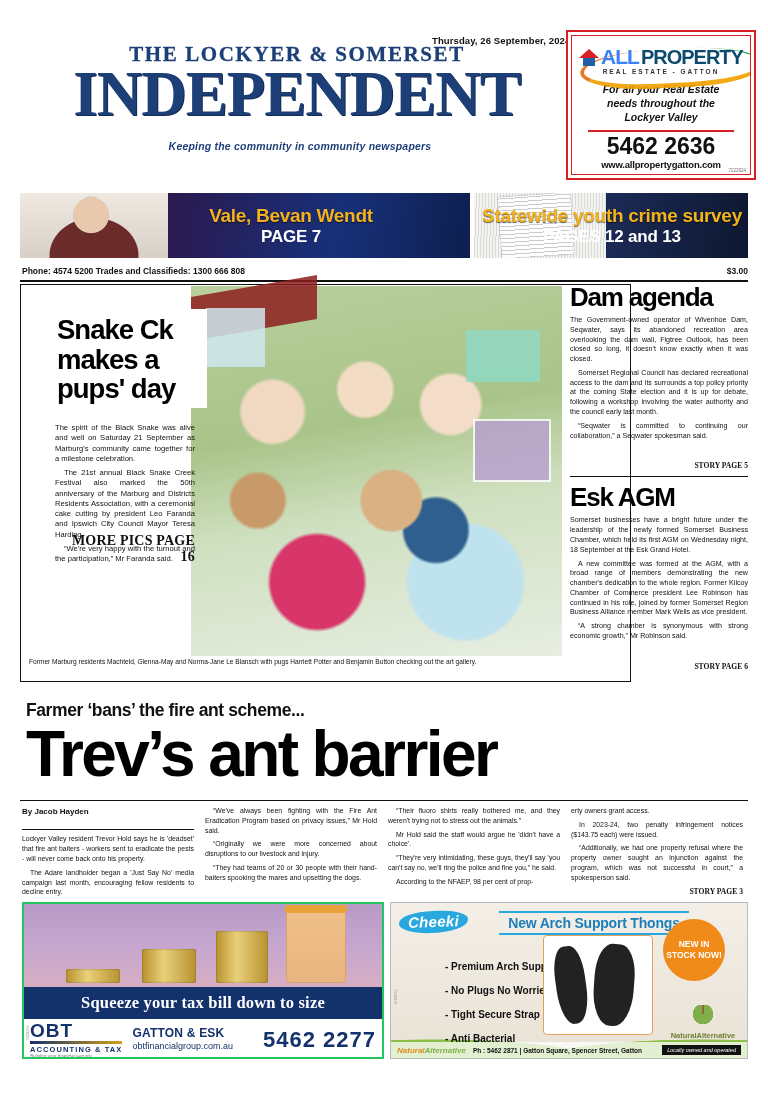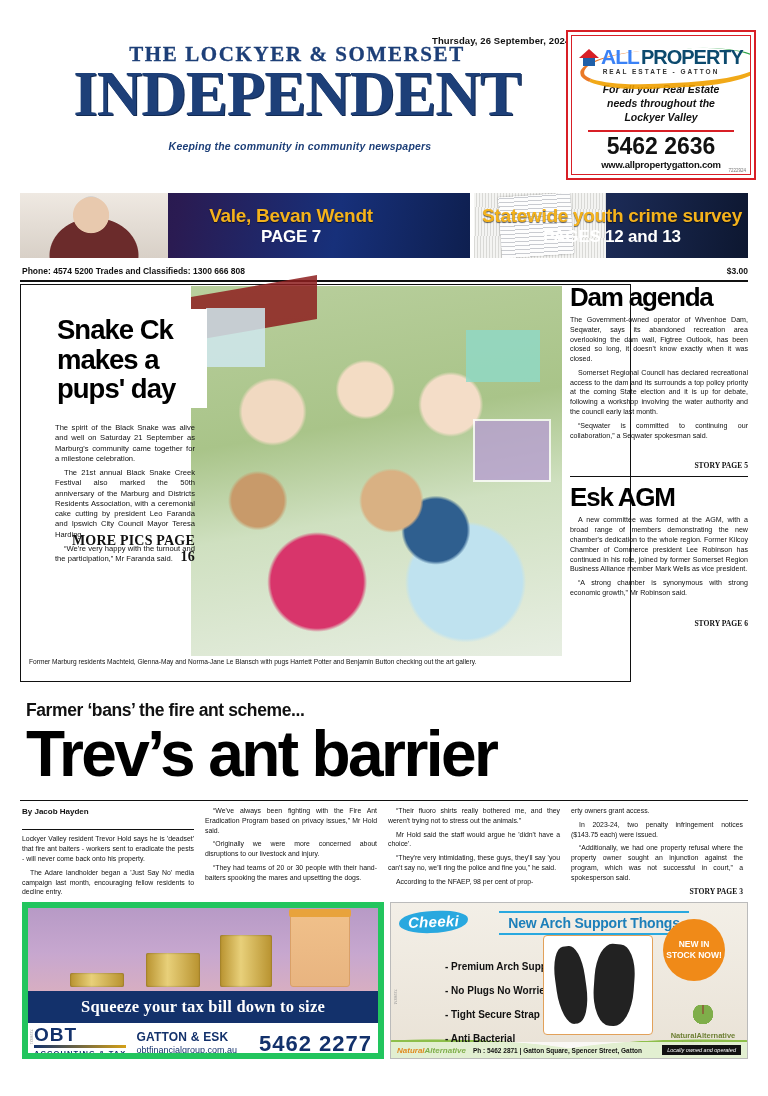--- a/index.html
+++ b/index.html
@@ -192,21 +192,21 @@
 
   
   .cols{position:absolute;left:22px;top:806px;width:726px;display:flex;gap:11px;}
   .col{width:172px;font-size:6.9px;line-height:1.42;text-align:justify;color:#111;}
   .col p{margin:0 0 4px;}
   .col p.ind{text-indent:8px;}
   .byline{font-size:8px;font-weight:bold;border-bottom:1px solid #111;padding-bottom:12px;margin-bottom:4px;}
   .storytag{text-align:right;font-family:"Liberation Serif",serif;font-weight:bold;font-size:7.6px;}
 
   
-  .ad-obt{position:absolute;left:22px;top:902px;width:362px;height:157px;border:6px solid #22c55e;box-sizing:border-box;overflow:hidden;background:#4d7c0f;}
+  .ad-obt{position:absolute;left:22px;top:902px;width:362px;height:157px;border:2px solid #22c55e;box-sizing:border-box;overflow:hidden;background:#4d7c0f;}
   .obt-photo{position:relative;height:83px;background:linear-gradient(180deg,#b79ac6 0%,#c7a7cf 55%,#d7aec2 100%);}
   .coin{position:absolute;bottom:4px;background:linear-gradient(90deg,#b8922f,#e8d07a 40%,#b8922f);
     border-radius:2px;box-shadow:inset 0 0 2px rgba(0,0,0,.4);}
   .c1{left:42px;width:54px;height:14px;}
   .c2{left:118px;width:54px;height:34px;}
   .c3{left:192px;width:52px;height:52px;}
   .jar{position:absolute;left:262px;bottom:4px;width:58px;height:72px;
     background:linear-gradient(180deg,#f0c08a,#e8b480);border:1px solid #d9a068;border-radius:3px;}
   .jar:before{content:"";position:absolute;left:-2px;top:-5px;width:62px;height:8px;background:#e8a33c;border-radius:2px;}
   .obt-band{height:32px;background:#13316b;color:#fff;display:flex;align-items:center;justify-content:center;}
@@ -351,20 +351,21 @@
           <p>The Government-owned operator of Wivenhoe Dam, Seqwater, says its abandoned recreation area overlooking the dam wall, Figtree Outlook, has been closed so long, it doesn't know exactly when it was closed.</p>
           <p class="ind">Somerset Regional Council has declared recreational access to the dam and its surrounds a top policy priority at the coming State election and it is up for debate, following a workshop involving the water authority and the council early last month.</p>
           <p class="ind">“Seqwater is committed to continuing our collaboration,” a Seqwater spokesman said.</p>
         </div>
         <div class="rc-tag">STORY PAGE 5</div>
       </div>
       <div class="rc-rule"></div>
       <div>
         <div class="rc-head">Esk AGM</div>
         <div class="rc-body">
+          <p>Somerset businesses have a bright future under the leadership of the newly formed Somerset Business Chamber, which held its first AGM on Wednesday night, 18 September at the Esk Grand Hotel.</p>
           <p class="ind">A new committee was formed at the AGM, with a broad range of members demonstrating the new chamber's dedication to the whole region. Former Kilcoy Chamber of Commerce president Lee Robinson has continued in his role, joined by former Somerset Region Business Alliance member Mark Wells as vice president.</p>
           <p class="ind">“A strong chamber is synonymous with strong economic growth,” Mr Robinson said.</p>
         </div>
         <div class="rc-tag">STORY PAGE 6</div>
       </div>
     </div>
   </div>
 
   <div class="kicker">Farmer ‘bans’ the fire ant scheme...</div>
   <div class="bighead">Trev’s ant barrier</div>

